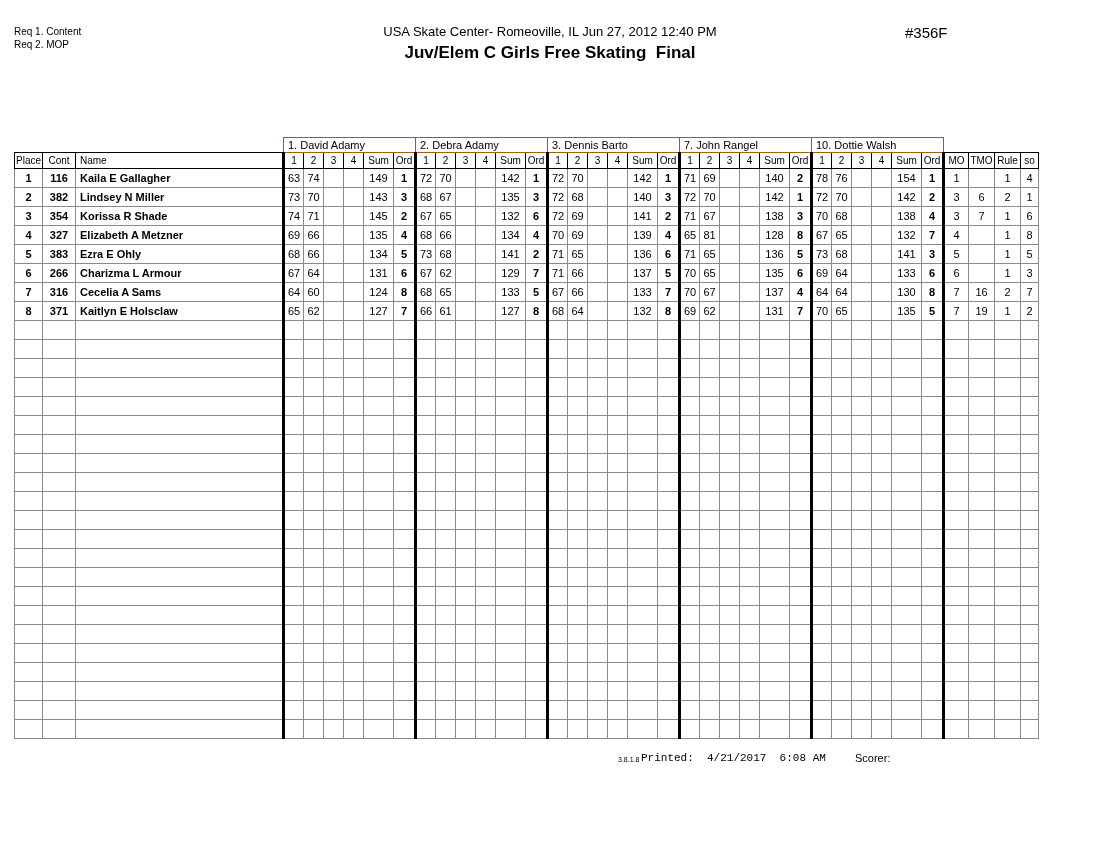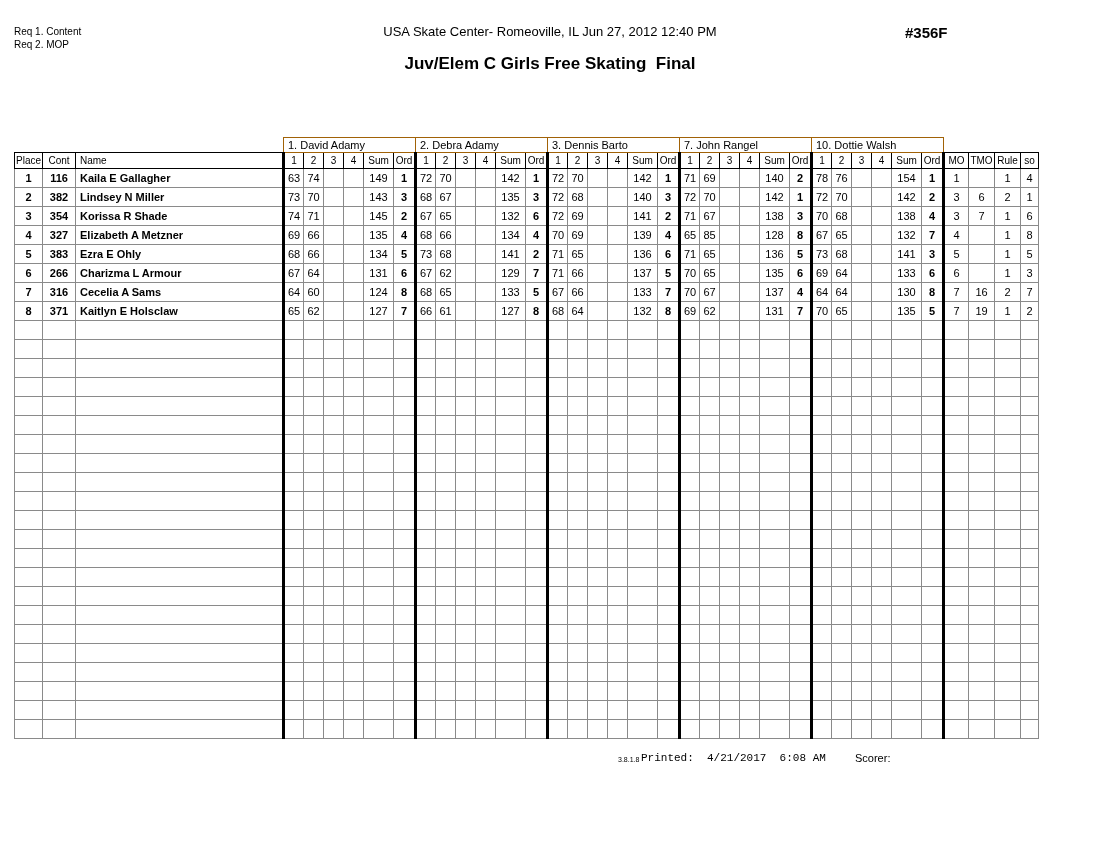--- a/index.html
+++ b/index.html
@@ -4,23 +4,23 @@
 <style>
   * { margin:0; padding:0; box-sizing:border-box; }
   html,body { background:#fff; }
   body { width:1100px; height:850px; font-family:"Liberation Sans", sans-serif; color:#000; }
   .page { position:relative; width:1100px; height:792px; background:#fff; overflow:hidden; }
 
   .req-block { position:absolute; left:14px; top:26px; font-size:10px; line-height:1.25; }
   .center-head { position:absolute; left:0; top:21px; width:1100px; text-align:center; }
   .title { font-size:17px; font-weight:bold; letter-spacing:0.2px; }
   .subtitle { font-size:13px; margin-top:3px; }
-  .event { font-size:17px; font-weight:bold; margin-top:15px; white-space:pre; }
+  .event { font-size:17px; font-weight:bold; margin-top:4px; white-space:pre; }
   .report-line { font-size:14px; margin-top:5px; }
-  .rep-num { position:absolute; left:905px; top:24px; font-size:15px; font-weight:bold; }
+  .rep-num { position:absolute; left:905px; top:24px; font-size:15px; font-weight:normal; }
 
   table.score-table { position:absolute; left:14px; top:137px; border-collapse:collapse; table-layout:fixed; }
   td { border:1px solid #8a8a8a; font-size:11px; text-align:center; height:19px; padding:0; white-space:nowrap; vertical-align:middle; }
   tr.judge-row td { height:15px; }
   td.jname { border:1px solid #a16207; text-align:left; padding-left:4px; font-size:11px; }
   td.nb { border:none; }
   tr.head-row td { height:16px; font-size:10px; border-color:#000; }
   td.name-cell, td.name-h { text-align:left; padding-left:4px; }
   .bold { font-weight:bold; }
   td.hl { border-left:3px solid #000; }
@@ -268,21 +268,21 @@
           <td class=""></td>
           <td class="">134</td>
           <td class="bold">4</td>
           <td class="hl">70</td>
           <td class="">69</td>
           <td class=""></td>
           <td class=""></td>
           <td class="">139</td>
           <td class="bold">4</td>
           <td class="hl">65</td>
-          <td class="">85</td>
+          <td class="">81</td>
           <td class=""></td>
           <td class=""></td>
           <td class="">128</td>
           <td class="bold">8</td>
           <td class="hl">67</td>
           <td class="">65</td>
           <td class=""></td>
           <td class=""></td>
           <td class="">132</td>
           <td class="bold">7</td>

